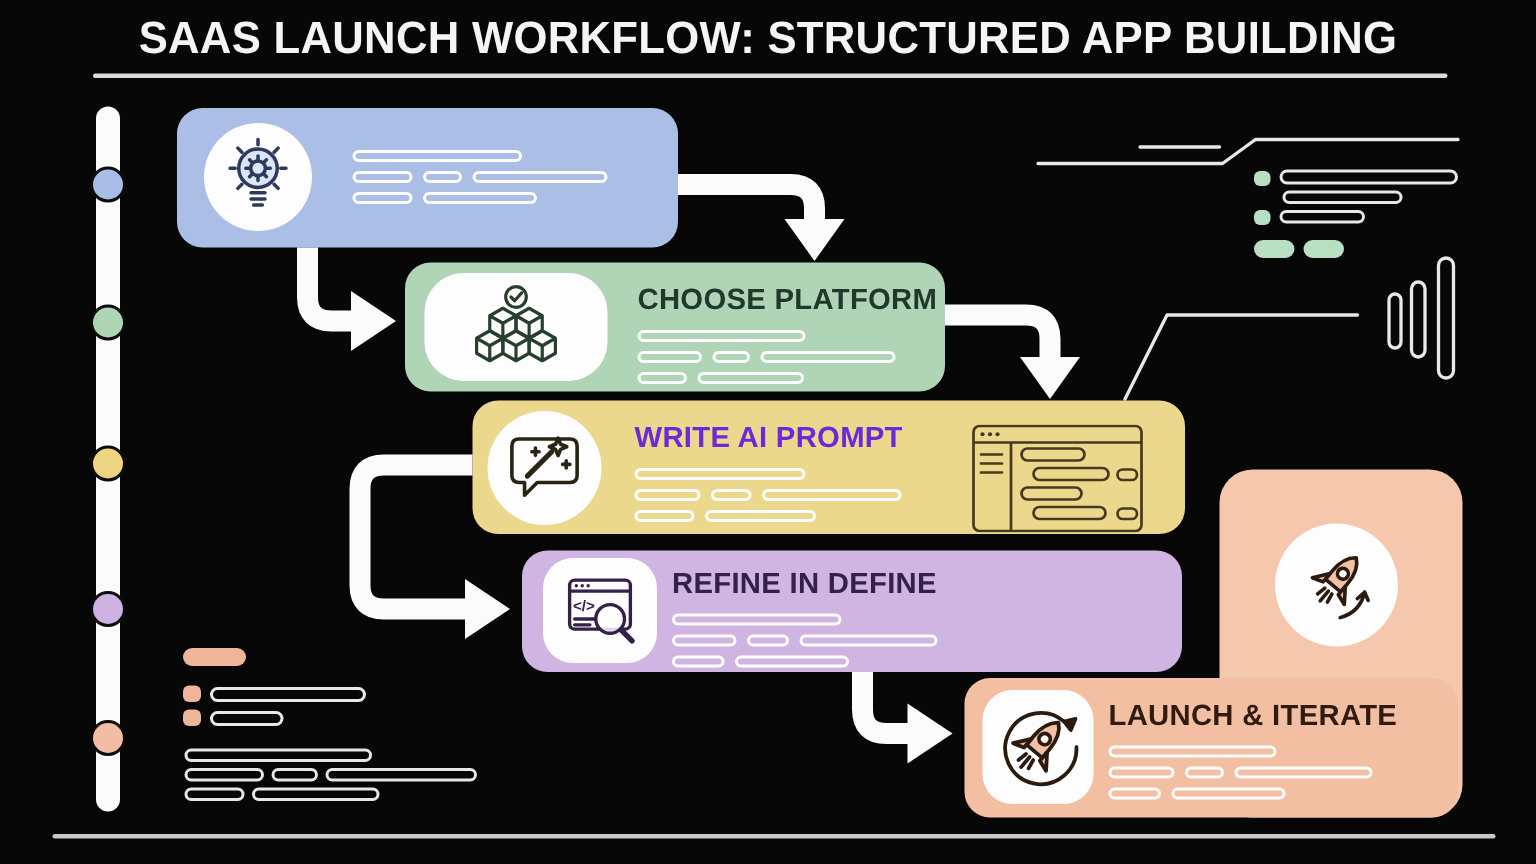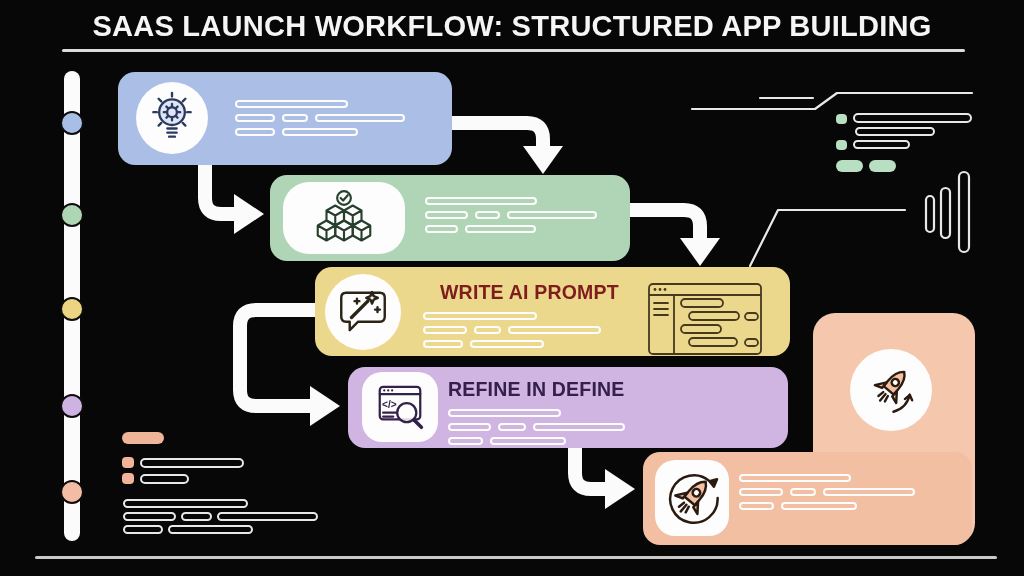--- a/index.html
+++ b/index.html
@@ -34,21 +34,21 @@
   .b3 .icon-badge{left:10px;top:7px;width:76px;height:76px;border-radius:50%;}
   .b4 .icon-badge{left:14px;top:5px;width:76px;height:70px;border-radius:20px;}
   .b5 .icon-badge{left:12px;top:8px;width:74px;height:76px;border-radius:20px;}
   .step-body{position:absolute;top:0;}
   .b1 .step-body{left:117px;top:20px;}
   .b2 .step-body{left:155px;top:14px;}
   .b3 .step-body{left:108px;top:14px;}
   .b4 .step-body{left:100px;top:11px;}
   .b5 .step-body{left:96px;top:14px;}
   .step-title{font-size:19.5px;font-weight:700;letter-spacing:0.2px;white-space:nowrap;}
-  .t1{color:#1d2747;} .t2{color:#20392b;} .t3{color:#7f1d1d;margin-left:17px;} .t4{color:#342049;} .t5{color:#301b10;}
+  .t1{color:#1d2747;} .t2{color:#20392b;} .t3{color:#6d28d9;} .t4{color:#342049;} .t5{color:#301b10;}
   .ph-rows{margin-top:8px;display:flex;flex-direction:column;gap:6px;}
   .ph-row{display:flex;gap:7px;}
   .ph{height:8px;border:2px solid #fdfdfd;border-radius:6px;box-sizing:border-box;}
   .editor-art{position:absolute;left:333px;top:16px;}
 
   
   .panel{position:absolute;left:813px;top:313px;width:162px;height:232px;background:#f5c7ad;border-radius:22px;z-index:3;}
   .panel .icon-badge{left:37px;top:36px;width:82px;height:82px;border-radius:50%;}
 
   
@@ -129,20 +129,21 @@
         <g>
           <path d="M17 14 L24 18 L24 26 L17 30 L10 26 L10 18 Z M10 18 L17 22 L24 18 M17 22 L17 30"></path>
           <path d="M31 14 L38 18 L38 26 L31 30 L24 26 L24 18 Z M24 18 L31 22 L38 18 M31 22 L31 30"></path>
           <path d="M10 26 L17 30 L17 38 L10 42 L3 38 L3 30 Z M3 30 L10 34 L17 30 M10 34 L10 42"></path>
           <path d="M24 26 L31 30 L31 38 L24 42 L17 38 L17 30 Z M17 30 L24 34 L31 30 M24 34 L24 42"></path>
           <path d="M38 26 L45 30 L45 38 L38 42 L31 38 L31 30 Z M31 30 L38 34 L45 30 M38 34 L38 42"></path>
         </g>
       </svg>
     </div>
     <div class="step-body">
+      <div class="step-title t2">CHOOSE PLATFORM</div>
       <div class="ph-rows">
         <div class="ph-row">
             <div class="ph" style="width:112px"></div>
           </div>
         <div class="ph-row">
           <div class="ph" style="width:43px"></div>
           <div class="ph" style="width:25px"></div>
           <div class="ph" style="width:90px"></div>
         </div>
         <div class="ph-row">
@@ -239,20 +240,21 @@
         <g transform="rotate(40 24 24)">
           <path d="M24 7 C28.5 10.5 29.5 16 29.5 21 L29.5 27 L18.5 27 L18.5 21 C18.5 16 19.5 10.5 24 7 Z" fill="#f3c0a4"></path>
           <circle cx="24" cy="18.5" r="3" fill="#fff"></circle>
           <path d="M18.5 23 L12.5 31 L18.5 29 Z" fill="#f3c0a4"></path>
           <path d="M29.5 23 L35.5 31 L29.5 29 Z" fill="#f3c0a4"></path>
           <path d="M21.5 31 L20.5 36 M24 31 L24 38 M26.5 31 L27.5 36"></path>
         </g>
       </svg>
     </div>
     <div class="step-body">
+      <div class="step-title t5">LAUNCH &amp; ITERATE</div>
       <div class="ph-rows">
         <div class="ph-row">
             <div class="ph" style="width:112px"></div>
           </div>
         <div class="ph-row">
           <div class="ph" style="width:44px"></div>
           <div class="ph" style="width:26px"></div>
           <div class="ph" style="width:92px"></div>
         </div>
         <div class="ph-row">

